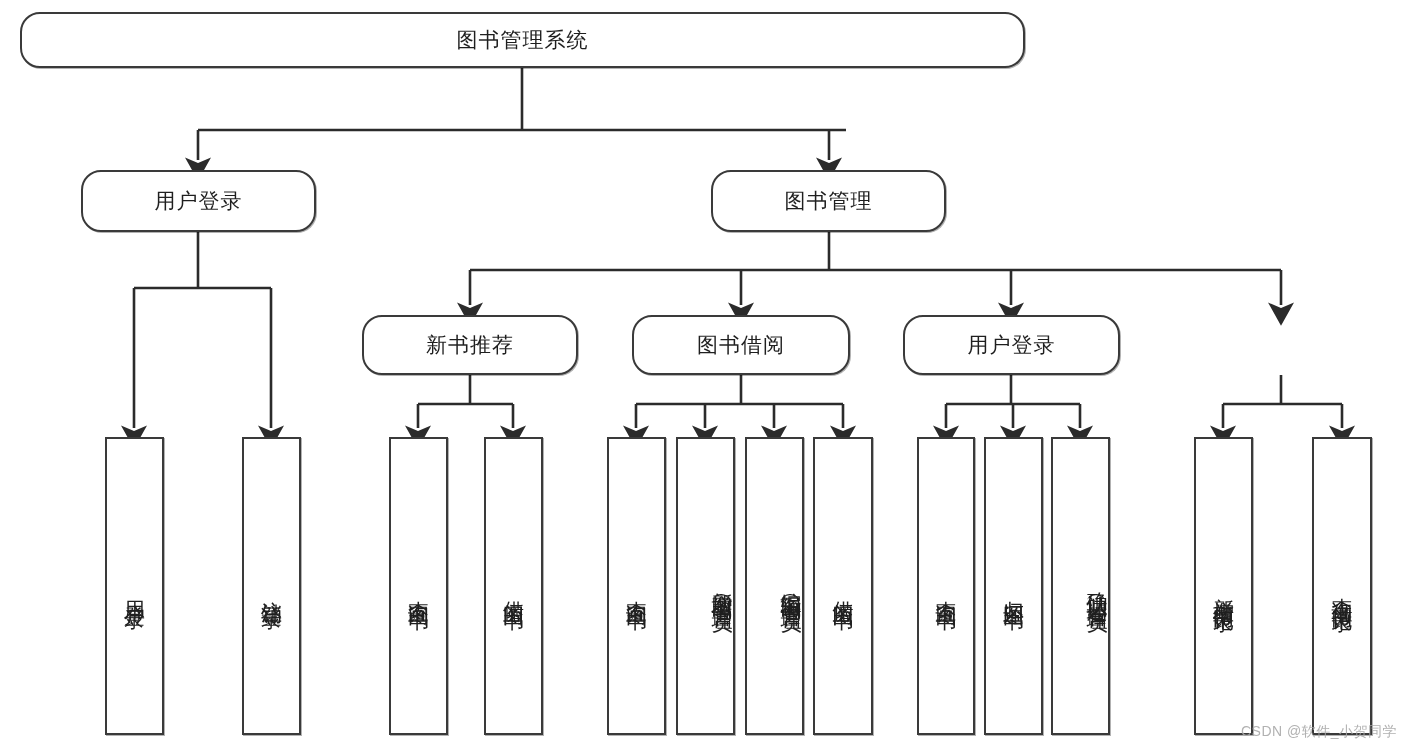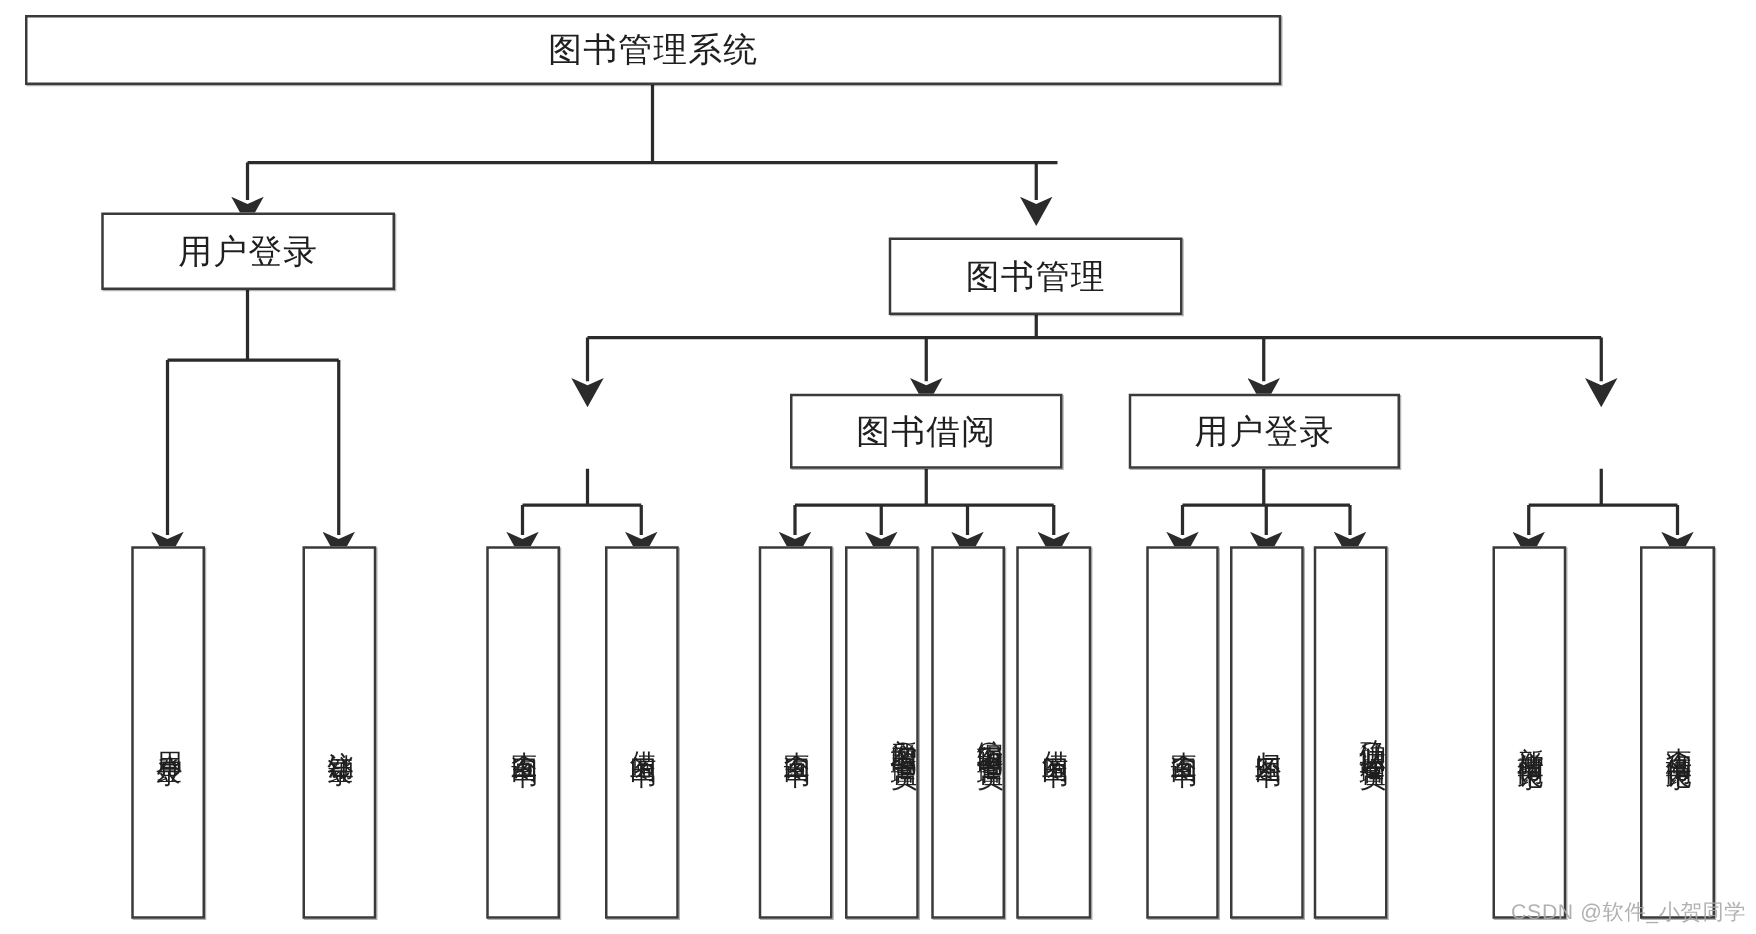--- a/index.html
+++ b/index.html
@@ -30,22 +30,23 @@
     box-sizing: border-box;
     background: #ffffff;
     border: 2px solid #3a3a3a;
     display: flex;
     align-items: center;
     justify-content: center;
     color: #1f1f1f;
     box-shadow: 1px 1px 0 rgba(0,0,0,0.30);
   }
   .node.horiz {
-    font-size: 27px;
+    font-size: 21px;
     letter-spacing: 1px;
+    border-radius: 20px;
   }
   .node.vert {
     font-size: 21px;
     writing-mode: vertical-rl;
     text-orientation: upright;
     letter-spacing: 3px;
     align-items: flex-start;
     justify-content: center;
     padding-top: 8px;
   }
@@ -56,21 +57,21 @@
     display: block;
     white-space: nowrap;
   }
   .node.vert .node-label {
     line-height: 1.05;
   }
   #watermark {
     position: absolute;
     right: 8px;
     bottom: 6px;
-    font-size: 17px;
+    font-size: 14px;
     color: #a9a9a9;
     letter-spacing: 0.5px;
     white-space: nowrap;
     opacity: 0.9;
     margin-top: 22px;
   }
 </style>
 </head>
 <body>
 
@@ -126,24 +127,27 @@
     </g>
   </svg>
 
   <div class="node horiz" style="left:20px; top:12px; width:1005px; height:56px;">
     <span class="node-label">图书管理系统</span>
   </div>
 
   <div class="node horiz" style="left:81px; top:170px; width:235px; height:62px;">
     <span class="node-label">用户登录</span>
   </div>
-  <div class="node horiz" style="left:711px; top:170px; width:235px; height:62px;margin-top:20px;">
+  <div class="node horiz" style="left:711px; top:170px; width:235px; height:62px;">
     <span class="node-label">图书管理</span>
   </div>
 
+  <div class="node horiz" style="left:362px; top:315px; width:216px; height:60px;">
+    <span class="node-label">新书推荐</span>
+  </div>
   <div class="node horiz" style="left:632px; top:315px; width:218px; height:60px;">
     <span class="node-label">图书借阅</span>
   </div>
   <div class="node horiz" style="left:903px; top:315px; width:217px; height:60px;">
     <span class="node-label">用户登录</span>
   </div>
 
   <div class="node vert" style="left:105px; top:437px; width:59px; height:298px; align-items:center;">
     <span class="node-label">用户登录</span>
   </div>

